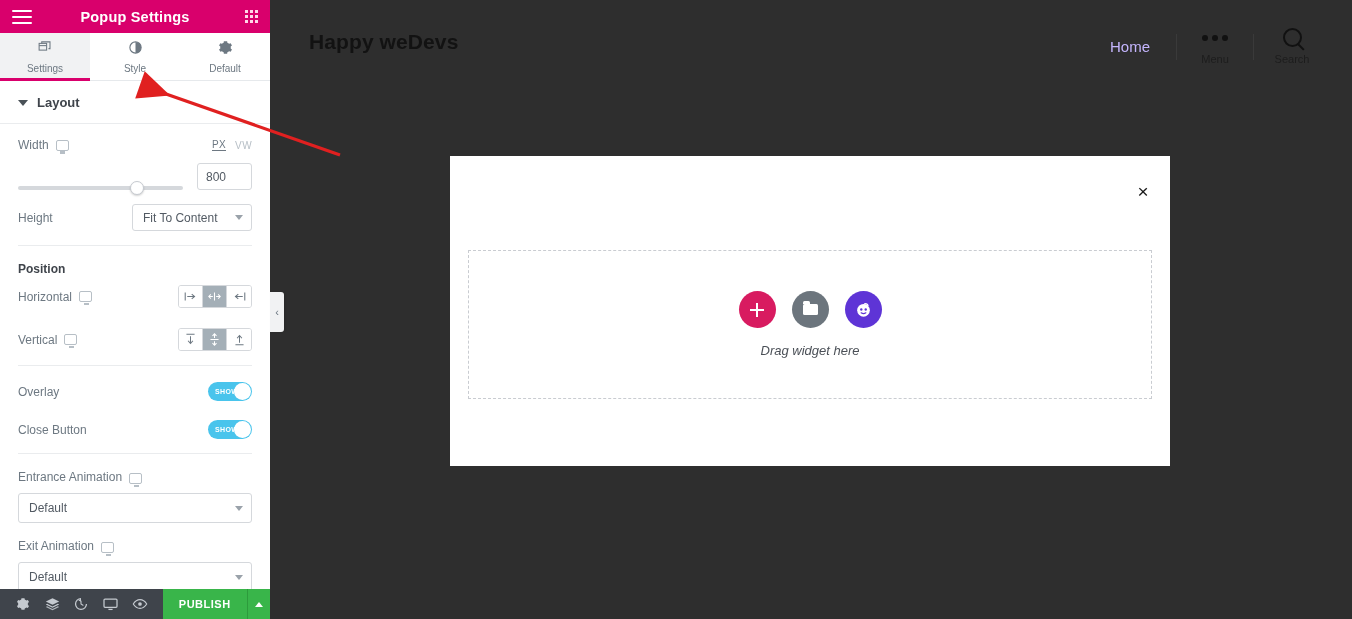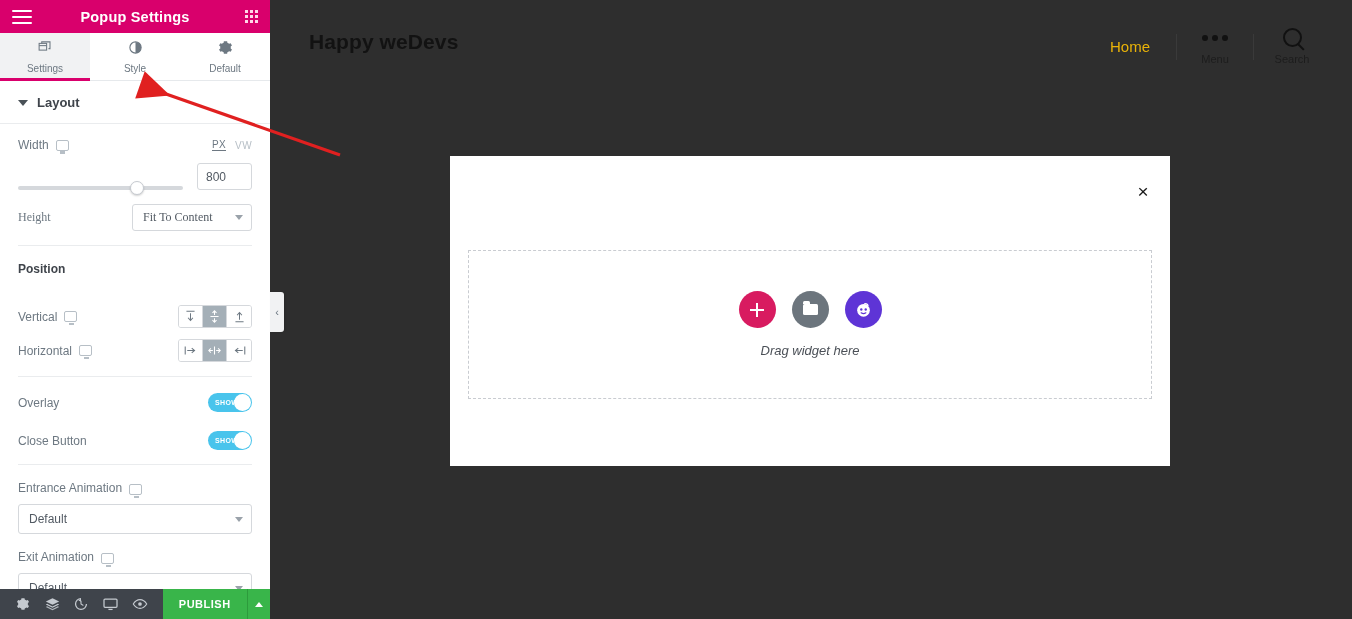--- a/index.html
+++ b/index.html
@@ -128,21 +128,21 @@
     box-shadow:1px 0 2px rgba(0,0,0,.12);
     font-size:11px; color:#6d7882;
   }
 
   
   .canvas { position:absolute; left:270px; top:0; right:0; bottom:0;
     background:#2e2e2e; overflow:hidden; }
   .site-title { position:absolute; left:39px; top:30px; font-size:21px;
     color:#121212; font-weight:bold; letter-spacing:.1px; }
   .nav { position:absolute; right:22px; top:28px; display:flex; align-items:center; }
-  .nav-link { font-size:15px; color:#eab308; padding:0 26px; cursor:pointer; }
+  .nav-link { font-size:15px; color:#c4b5fd; padding:0 26px; cursor:pointer; }
   .nav-sep { width:1px; height:26px; background:#3a3a3a; }
   .nav-item { width:76px; display:flex; flex-direction:column; align-items:center;
     gap:6px; cursor:pointer; }
   .nav-item-label { font-size:11px; color:#1d1d1d; }
   .dots3 { display:flex; gap:4px; align-items:center; height:18px; }
   .dots3 i { width:6px;height:6px;border-radius:50%;background:#111; display:block; }
   .magnifier { width:19px;height:19px;border:2.2px solid #111;border-radius:50%;
     position:relative; }
   .magnifier::after { content:""; position:absolute; width:2.2px;height:8px;
     background:#111; right:-3px; bottom:-6px; transform:rotate(-45deg); }
@@ -300,34 +300,62 @@
             <span class="unit">VW</span>
           </span>
         </div>
         <div class="slider-row">
           <div class="slider">
             <div class="knob"></div>
           </div>
           <input class="num-input" type="text" value="800" style="">
         </div>
 
-        <div class="row" style="margin-top:14px;font-family:Liberation Serif, serif;">
+        <div class="row" style="margin-top:14px;">
           <span class="lbl">Height</span>
           <div class="select w120">
             <span>Fit To Content</span>
             <span class="caret-sm"></span>
           </div>
         </div>
 
         <div class="divider"></div>
       </div>
 
       <div class="subhead">Position</div>
 
       <div class="ctl-block" style="padding-top:0;">
+        <div class="row">
+          <span class="lbl">
+            <span>Horizontal</span>
+            <span class="mon"></span>
+          </span>
+          <div class="btn-group">
+            <div class="gbtn">
+              <svg width="13" height="11" viewBox="0 0 16 12">
+                <path d="M1.5 1v10" stroke="#6d7882" stroke-width="1.3"></path>
+                <path d="M4 6h9M9.5 3l3.5 3-3.5 3" stroke="#6d7882" stroke-width="1.3" fill="none"></path>
+              </svg>
+            </div>
+            <div class="gbtn sel">
+              <svg width="13" height="11" viewBox="0 0 16 12">
+                <path d="M8 1v10" stroke="#fff" stroke-width="1.3"></path>
+                <path d="M1 6h5M3.5 3.5 1 6l2.5 2.5" stroke="#fff" stroke-width="1.3" fill="none"></path>
+                <path d="M15 6h-5M12.5 3.5 15 6l-2.5 2.5" stroke="#fff" stroke-width="1.3" fill="none"></path>
+              </svg>
+            </div>
+            <div class="gbtn">
+              <svg width="13" height="11" viewBox="0 0 16 12">
+                <path d="M14.5 1v10" stroke="#6d7882" stroke-width="1.3"></path>
+                <path d="M12 6H3M6.5 3 3 6l3.5 3" stroke="#6d7882" stroke-width="1.3" fill="none"></path>
+              </svg>
+            </div>
+          </div>
+        </div>
+
         <div class="row" style="margin-top:20px;">
           <span class="lbl">
             <span>Vertical</span>
             <span class="mon"></span>
           </span>
           <div class="btn-group">
             <div class="gbtn">
               <svg width="11" height="13" viewBox="0 0 12 16">
                 <path d="M1 1.5h10" stroke="#6d7882" stroke-width="1.3"></path>
                 <path d="M6 4v9M3 9.5 6 13l3-3.5" stroke="#6d7882" stroke-width="1.3" fill="none"></path>
@@ -342,48 +370,20 @@
             </div>
             <div class="gbtn">
               <svg width="11" height="13" viewBox="0 0 12 16">
                 <path d="M1 14.5h10" stroke="#6d7882" stroke-width="1.3"></path>
                 <path d="M6 12V3M3 6.5 6 3l3 3.5" stroke="#6d7882" stroke-width="1.3" fill="none"></path>
               </svg>
             </div>
           </div>
         </div>
 
-        <div class="row">
-          <span class="lbl">
-            <span>Horizontal</span>
-            <span class="mon"></span>
-          </span>
-          <div class="btn-group">
-            <div class="gbtn">
-              <svg width="13" height="11" viewBox="0 0 16 12">
-                <path d="M1.5 1v10" stroke="#6d7882" stroke-width="1.3"></path>
-                <path d="M4 6h9M9.5 3l3.5 3-3.5 3" stroke="#6d7882" stroke-width="1.3" fill="none"></path>
-              </svg>
-            </div>
-            <div class="gbtn sel">
-              <svg width="13" height="11" viewBox="0 0 16 12">
-                <path d="M8 1v10" stroke="#fff" stroke-width="1.3"></path>
-                <path d="M1 6h5M3.5 3.5 1 6l2.5 2.5" stroke="#fff" stroke-width="1.3" fill="none"></path>
-                <path d="M15 6h-5M12.5 3.5 15 6l-2.5 2.5" stroke="#fff" stroke-width="1.3" fill="none"></path>
-              </svg>
-            </div>
-            <div class="gbtn">
-              <svg width="13" height="11" viewBox="0 0 16 12">
-                <path d="M14.5 1v10" stroke="#6d7882" stroke-width="1.3"></path>
-                <path d="M12 6H3M6.5 3 3 6l3.5 3" stroke="#6d7882" stroke-width="1.3" fill="none"></path>
-              </svg>
-            </div>
-          </div>
-        </div>
-
         <div class="divider"></div>
       </div>
 
       <div class="ctl-block" style="padding-top:16px;">
         <div class="row">
           <span class="lbl">Overlay</span>
           <div class="toggle">
             <span class="tlabel">SHOW</span>
             <span class="tknob"></span>
           </div>

